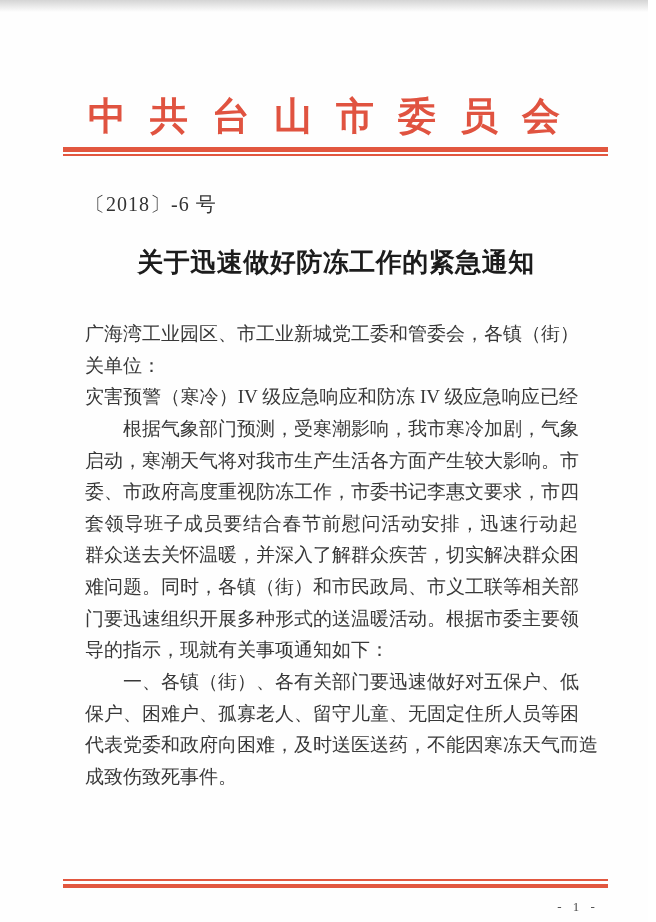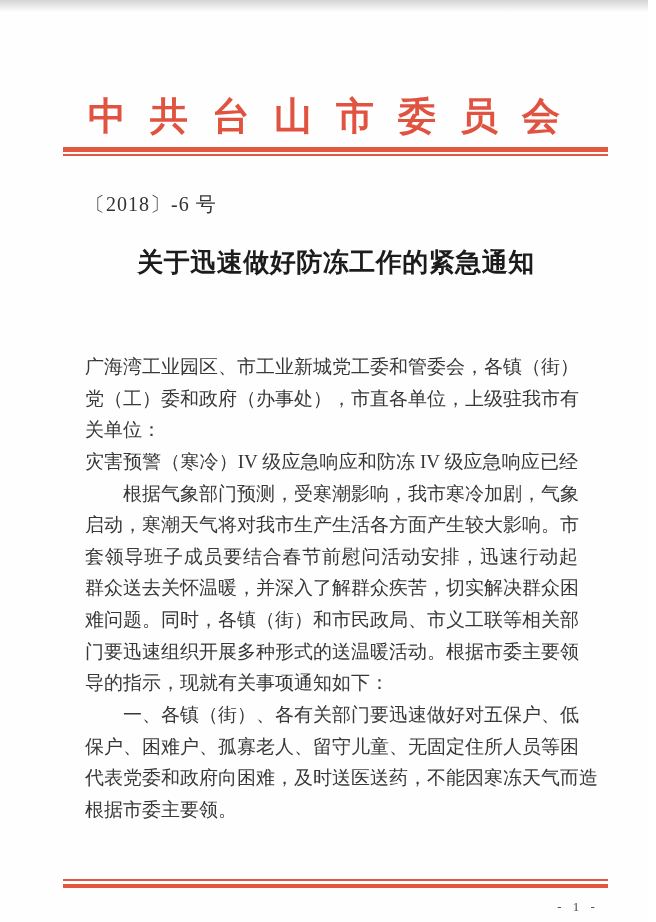--- a/index.html
+++ b/index.html
@@ -69,21 +69,20 @@
     letter-spacing: 0.5px;
     padding-left: 24px;
   }
   .body-block {
     position: absolute;
     top: 318px;
     left: 85px;
     width: 493px;
     color: #383838;
     font-size: 19px;
-    margin-top: 33px;
   }
   .body-block .line {
     height: 31.65px;
     line-height: 31.65px;
     text-align: justify;
     text-align-last: justify;
     white-space: nowrap;
   }
   .body-block .line.short {
     text-align: center;
@@ -125,34 +124,34 @@
     <div class="gap"></div>
     <div class="thin"></div>
   </div>
 
   <div class="doc-number">〔2018〕-6 号</div>
 
   <h1 class="doc-title">关于迅速做好防冻工作的紧急通知</h1>
 
   <div class="body-block">
     <div class="line">广海湾工业园区、市工业新城党工委和管委会，各镇（街）</div>
-    <div class="line">党（工）委和政府（办事处），市直各单位，上级驻我市有</div>
     <div class="line short">关单位：</div>
     <div class="line">灾害预警（寒冷）IV 级应急响应和防冻 IV 级应急响应已经</div>
     <div class="line">　　根据气象部门预测，受寒潮影响，我市寒冷加剧，气象</div>
     <div class="line">启动，寒潮天气将对我市生产生活各方面产生较大影响。市</div>
+    <div class="line">委、市政府高度重视防冻工作，市委书记李惠文要求，市四</div>
     <div class="line">套领导班子成员要结合春节前慰问活动安排，迅速行动起</div>
     <div class="line">群众送去关怀温暖，并深入了解群众疾苦，切实解决群众困</div>
     <div class="line">难问题。同时，各镇（街）和市民政局、市义工联等相关部</div>
     <div class="line">门要迅速组织开展多种形式的送温暖活动。根据市委主要领</div>
     <div class="line short">导的指示，现就有关事项通知如下：</div>
     <div class="line">　　一、各镇（街）、各有关部门要迅速做好对五保户、低</div>
     <div class="line">保户、困难户、孤寡老人、留守儿童、无固定住所人员等困</div>
     <div class="line">代表党委和政府向困难，及时送医送药，不能因寒冻天气而造</div>
-    <div class="line short">根据市委主要领。</div>
+    <div class="line short">成致伤致死事件。</div>
   </div>
 
   <div class="rule-bottom">
     <div class="thin"></div>
     <div class="gap"></div>
     <div class="thick"></div>
   </div>
 
   <div class="page-number">- 1 -</div>
 

